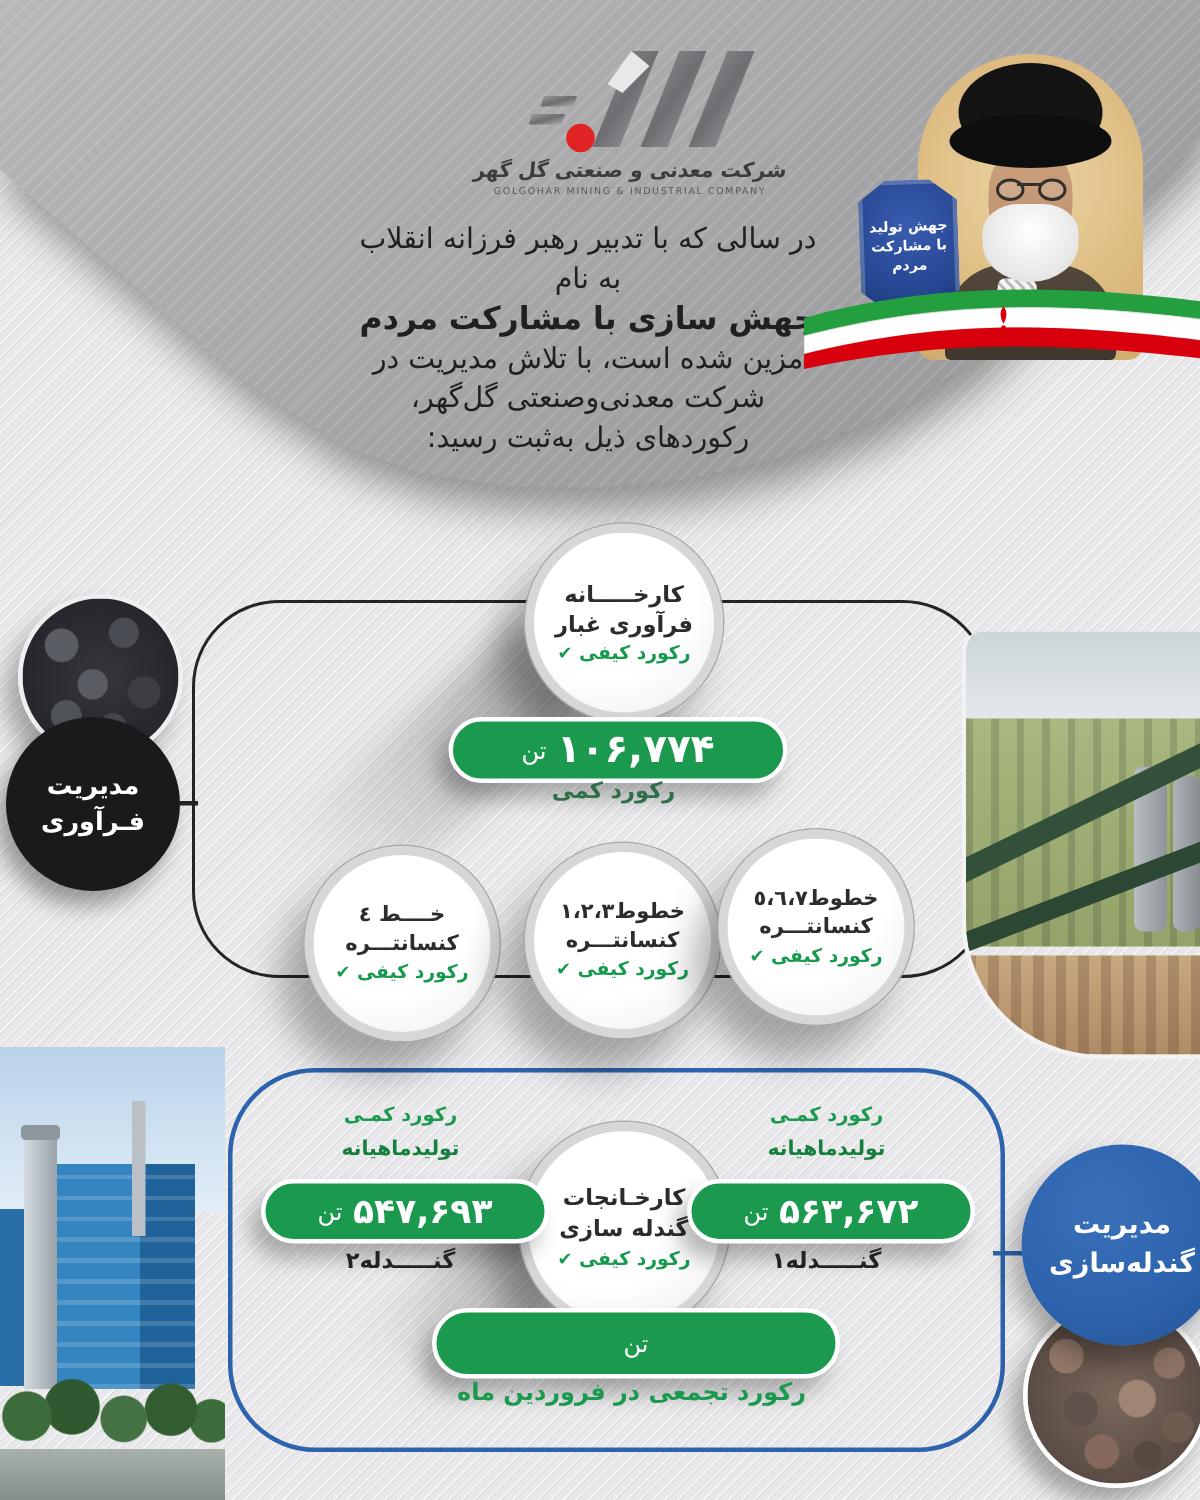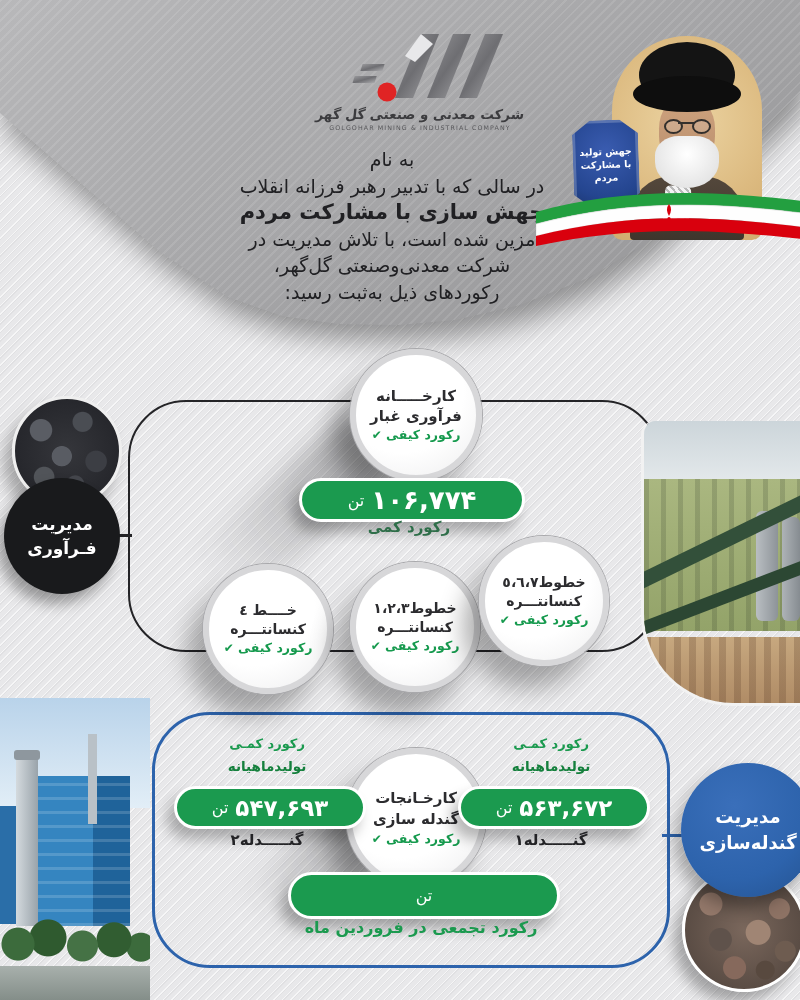--- a/index.html
+++ b/index.html
@@ -82,21 +82,21 @@
   .mgr-circle{left:4px;top:478px;width:116px;height:116px;border-radius:50%;background:#191a1c;z-index:4;
       display:flex;flex-direction:column;align-items:center;justify-content:center;direction:rtl;
       color:#fff;font-weight:700;font-size:17px;line-height:24px;box-shadow:-6px 10px 14px rgba(0,0,0,.35);}
   .dust-circle{left:350px;top:349px;width:120px;height:120px;}
   .dust-circle .t1,.dust-circle .t2{font-size:15px;line-height:20px;}
   .proc-pill{left:299px;top:478px;width:220px;height:38px;}
   .proc-pill .value{font-size:26px;}
   .proc-qty-label{left:318px;top:518px;width:182px;z-index:6;direction:rtl;text-align:center;
       color:#2e6e49;font-weight:700;font-size:15px;}
   .row-circle{width:118px;height:118px;}
-  .rc1{left:203px;top:564px;} .rc2{left:350px;top:562px;} .rc3{left:479px;top:536px;text-align:right;}
+  .rc1{left:203px;top:564px;} .rc2{left:350px;top:562px;} .rc3{left:479px;top:553px;text-align:right;}
   .factory-photo{left:641px;top:421px;width:159px;height:282px;z-index:4;overflow:hidden;
       border-left:3px solid #f2f2f2;border-bottom:3px solid #f2f2f2;border-radius:14px 0 0 92px;}
   .fp-sky{left:0;top:0;width:100%;height:62px;background:linear-gradient(#ccd5da,#e4e9eb);}
   .fp-plant{left:0;top:58px;width:100%;height:152px;background:linear-gradient(#aab780,#93a369);}
   .fp-plant::after{content:"";position:absolute;inset:0;background:repeating-linear-gradient(90deg, rgba(40,50,35,.18) 0 5px, transparent 5px 17px);}
   .fp-silo1{left:112px;top:90px;width:22px;height:110px;background:linear-gradient(90deg,#b9bec2,#8d9398);border-radius:6px;}
   .fp-silo2{left:138px;top:96px;width:18px;height:104px;background:linear-gradient(90deg,#aeb3b7,#868c91);border-radius:6px;}
   .fp-conv1{left:-26px;top:108px;width:230px;height:15px;background:#33503a;transform:rotate(-26deg);}
   .fp-conv2{left:-30px;top:166px;width:240px;height:13px;background:#2c4733;transform:rotate(-21deg);}
   .fp-ground{left:0;bottom:0;width:100%;height:66px;background:linear-gradient(#c7a87f,#b08c66);}
@@ -211,22 +211,22 @@
       <path d="M0,42 C78,22 152,17 266,31 L266,45 C152,31 82,34 0,54 Z" fill="#fefefe" stroke="#d8d8d8" stroke-width="0.6"></path>
       <path d="M0,54 C82,34 152,31 266,45 L266,57 C156,45 86,46 0,64 Z" fill="#d9000d"></path>
       <g>
         <path d="M133,34 q4,-7 0,-12 q-4,5 0,12" fill="#d9000d"></path>
         <circle cx="133" cy="36.5" r="1.6" fill="#d9000d"></circle>
       </g>
     </svg>
   </div>
 
   <div class="abs intro">
+    <div>در سالی که با تدبیر رهبر فرزانه انقلاب</div>
     <div>به نام</div>
-    <div>در سالی که با تدبیر رهبر فرزانه انقلاب</div>
     <div class="b">جهش سازی با مشارکت مردم</div>
     <div>مزین شده است، با تلاش مدیریت در</div>
     <div>شرکت معدنی‌وصنعتی گل‌گهر،</div>
     <div>رکوردهای ذیل به‌ثبت رسید:</div>
   </div>
 
   <div class="streak" style="left:336px;top:440px;width:74px;height:215px;transform:rotate(48deg);"></div>
   <div class="abs proc-rect"></div>
   <div class="abs proc-link"></div>
 

